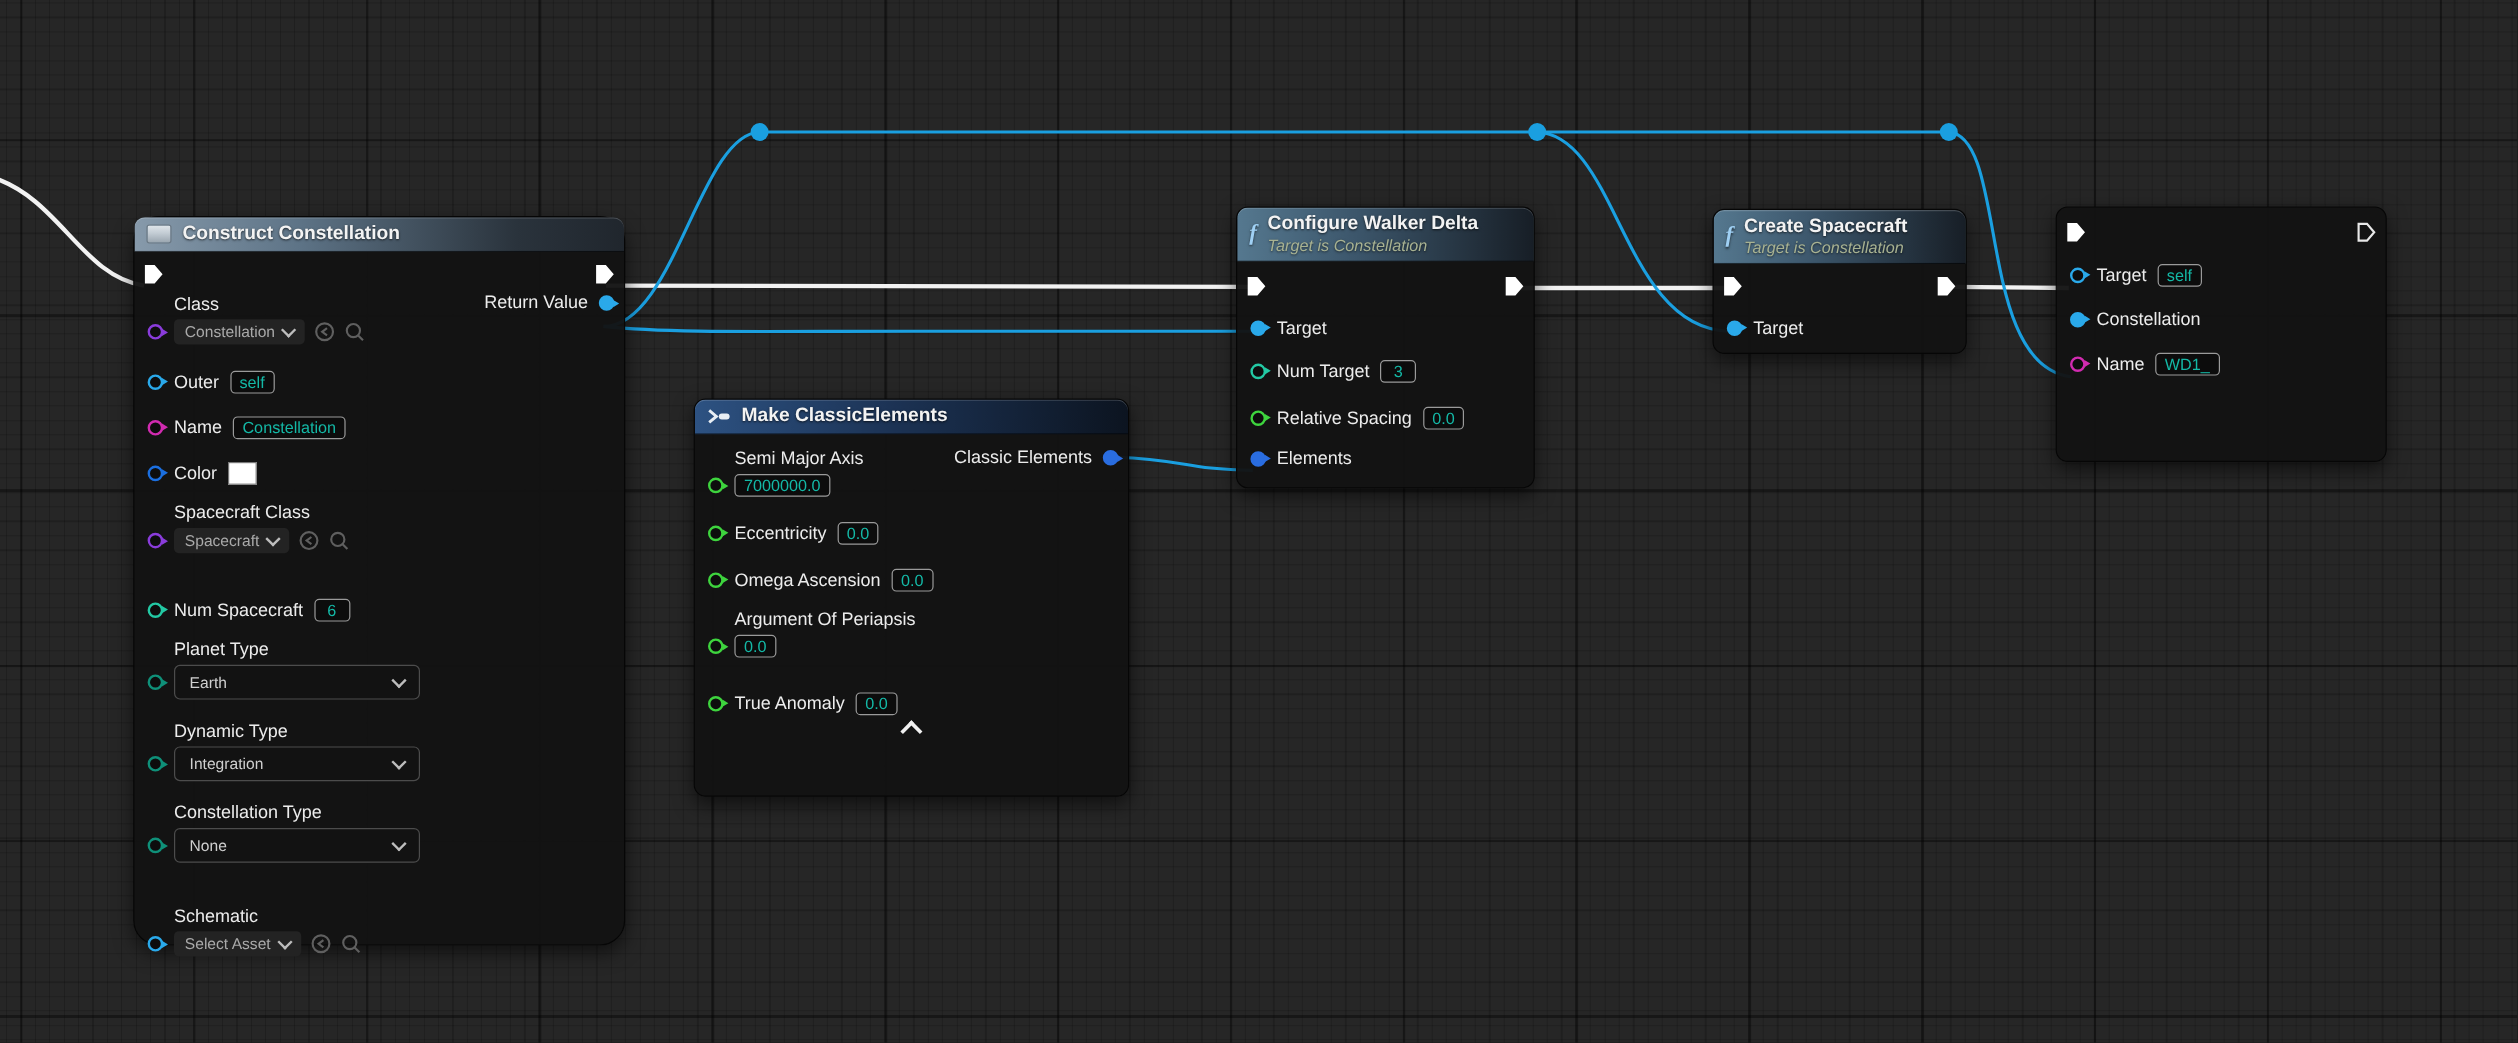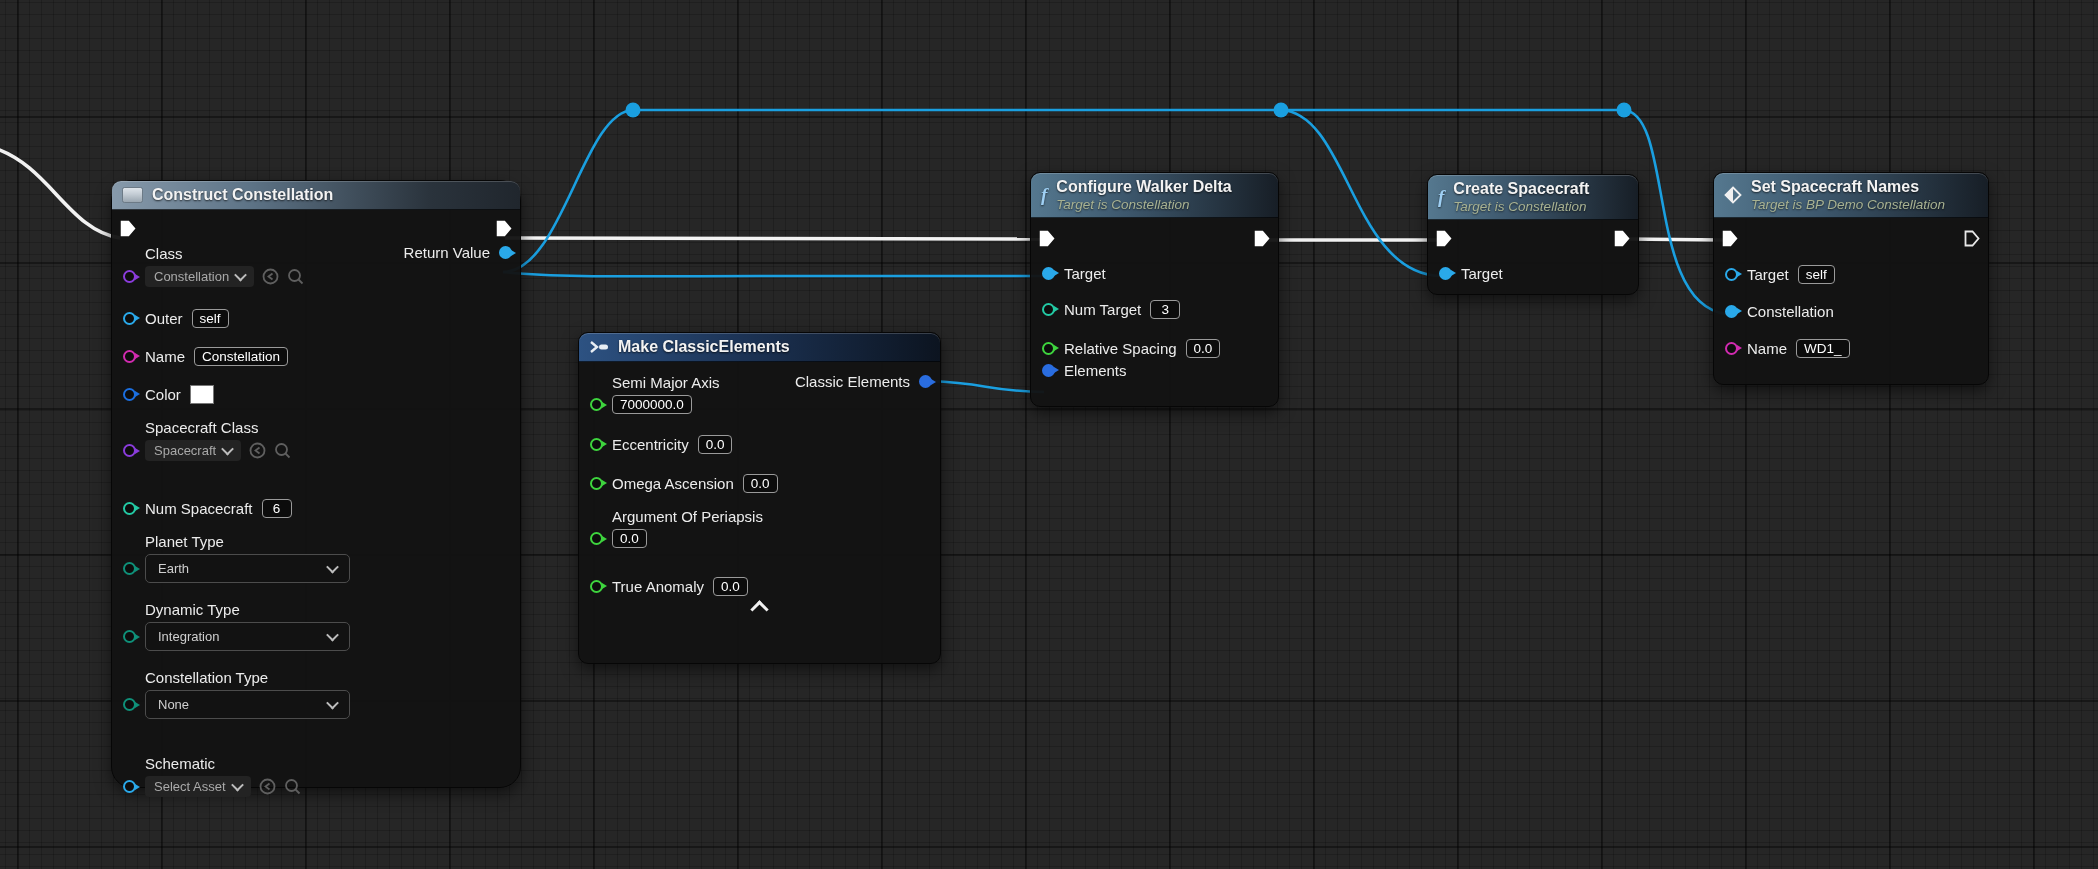--- a/index.html
+++ b/index.html
@@ -39,21 +39,21 @@
   .nicon-f{font-family:"Liberation Serif", serif; font-style:italic; font-weight:bold; font-size:19px; color:#9fd0f4; line-height:14px; flex:none; text-shadow:0 1px 2px rgba(0,0,0,.6);}
   .pin{position:relative; width:13px; height:13px; box-sizing:border-box; border:2.5px solid var(--pc); border-radius:50%; background:#0d0d0d; flex:none;}
   .pin.connected{background:var(--pc);}
   .pin::after{content:''; position:absolute; left:10px; top:1.5px; border-left:5px solid var(--pc); border-top:3.5px solid transparent; border-bottom:3.5px solid transparent;}
   .prow{display:flex; align-items:center; gap:9px; padding-left:11px; margin-top:16px; min-height:22px;}
   .lbl{font-size:15px; color:#ececec; white-space:nowrap;}
   .pgroup{display:grid; grid-template-columns:13px auto; column-gap:9px; row-gap:4px; padding-left:11px; margin-top:14px; align-items:center;}
   .pgroup .glabel{grid-column:2; grid-row:1; font-size:15px; color:#ececec;}
   .pgroup .pin{grid-column:1; grid-row:2;}
   .pgroup .gctrl{grid-column:2; grid-row:2; display:flex; align-items:center; gap:8px;}
-  .field{box-sizing:border-box; min-width:30px; padding:1px 7px; border:1px solid #9a9a9a; border-radius:4px; background:rgba(0,0,0,0.35); font-size:13.5px; color:#ffffff; text-align:center; white-space:nowrap;}
+  .field{box-sizing:border-box; min-width:30px; padding:1px 7px; border:1px solid #9a9a9a; border-radius:4px; background:rgba(0,0,0,0.35); font-size:13.5px; color:#14b8a6; text-align:center; white-space:nowrap;}
   .combo-sm{display:inline-flex; align-items:center; gap:7px; background:#232323; border-radius:4px; padding:3px 9px; font-size:13px; color:#a9a9a9; white-space:nowrap;}
   .combo-lg{box-sizing:border-box; width:205px; display:flex; align-items:center; justify-content:space-between; border:1px solid #4c4c4c; background:#121212; border-radius:5px; padding:6px 12px; font-size:13px; color:#cfcfcf;}
   .chev{width:7px; height:7px; border-right:2px solid #bdbdbd; border-bottom:2px solid #bdbdbd; transform:rotate(45deg) translate(-1px,-1px); flex:none;}
   .iconbtn{display:inline-flex; flex:none;}
   .swatch{width:22px; height:17px; background:#ffffff; border:1px solid #777; flex:none;}
   .execrow{display:flex; align-items:center; justify-content:space-between; padding:0 8px; margin-top:7px; height:22px;}
   .upchev{width:10px; height:10px; border-left:3px solid #f0f0f0; border-top:3px solid #f0f0f0; transform:rotate(45deg); margin:6px auto 8px auto;}
   .rvrow{position:absolute; right:8px; display:flex; flex-direction:row-reverse; align-items:center; gap:9px;}
 </style>
 </head>
@@ -305,21 +305,21 @@
     <div class="prow" style="margin-top:14px;">
       <span class="pin" style="--pc:#23c9a4;"></span>
       <span class="lbl">Num Target</span>
       <span class="field">3</span>
     </div>
     <div class="prow" style="margin-top:17px;">
       <span class="pin" style="--pc:#3ed43e;"></span>
       <span class="lbl">Relative Spacing</span>
       <span class="field">0.0</span>
     </div>
-    <div class="prow" style="margin-top:0;">
+    <div class="prow" style="margin-top:12px;">
       <span class="pin connected" style="--pc:#2a6de0;"></span>
       <span class="lbl">Elements</span>
     </div>
   </div>
 
   <div class="node" style="left:1427px; top:174px; width:210px; height:119px;">
     <div class="nhead fn">
       <span class="nicon-f">f</span>
       <span style="display:flex; flex-direction:column;">
         <span class="ntitle">Create Spacecraft</span>
@@ -334,32 +334,20 @@
           <path d="M1.5 1.5 h7 l6 7 -6 7 h-7 z" fill="#ffffff" stroke="#ffffff" stroke-width="1.5"></path>
         </svg>
     </div>
     <div class="prow" style="margin-top:13px;">
       <span class="pin connected" style="--pc:#2aa9ea;"></span>
       <span class="lbl">Target</span>
     </div>
   </div>
 
   <div class="node" style="left:1713px; top:172px; width:274px; height:211px;">
-    <div class="nhead fn">
-      <span class="iconbtn">
-          <svg width="18" height="18">
-            <path d="M9 1.5 L16.5 9 L9 16.5 L1.5 9 Z" fill="none" stroke="#f0f0f0" stroke-width="1.8"></path>
-            <path d="M9 1.5 L1.5 9 L9 16.5 Z" fill="#f0f0f0"></path>
-          </svg>
-        </span>
-      <span style="display:flex; flex-direction:column;">
-        <span class="ntitle">Set Spacecraft Names</span>
-        <span class="nsub">Target is BP Demo Constellation</span>
-      </span>
-    </div>
     <div class="execrow" style="margin-top:9px;">
       <svg width="16" height="17">
           <path d="M1.5 1.5 h7 l6 7 -6 7 h-7 z" fill="#ffffff" stroke="#ffffff" stroke-width="1.5"></path>
         </svg>
       <svg width="16" height="17">
           <path d="M1.5 1.5 h7 l6 7 -6 7 h-7 z" fill="none" stroke="#e8e8e8" stroke-width="1.8"></path>
         </svg>
     </div>
     <div class="prow" style="margin-top:14px;">
       <span class="pin" style="--pc:#2aa9ea;"></span>

